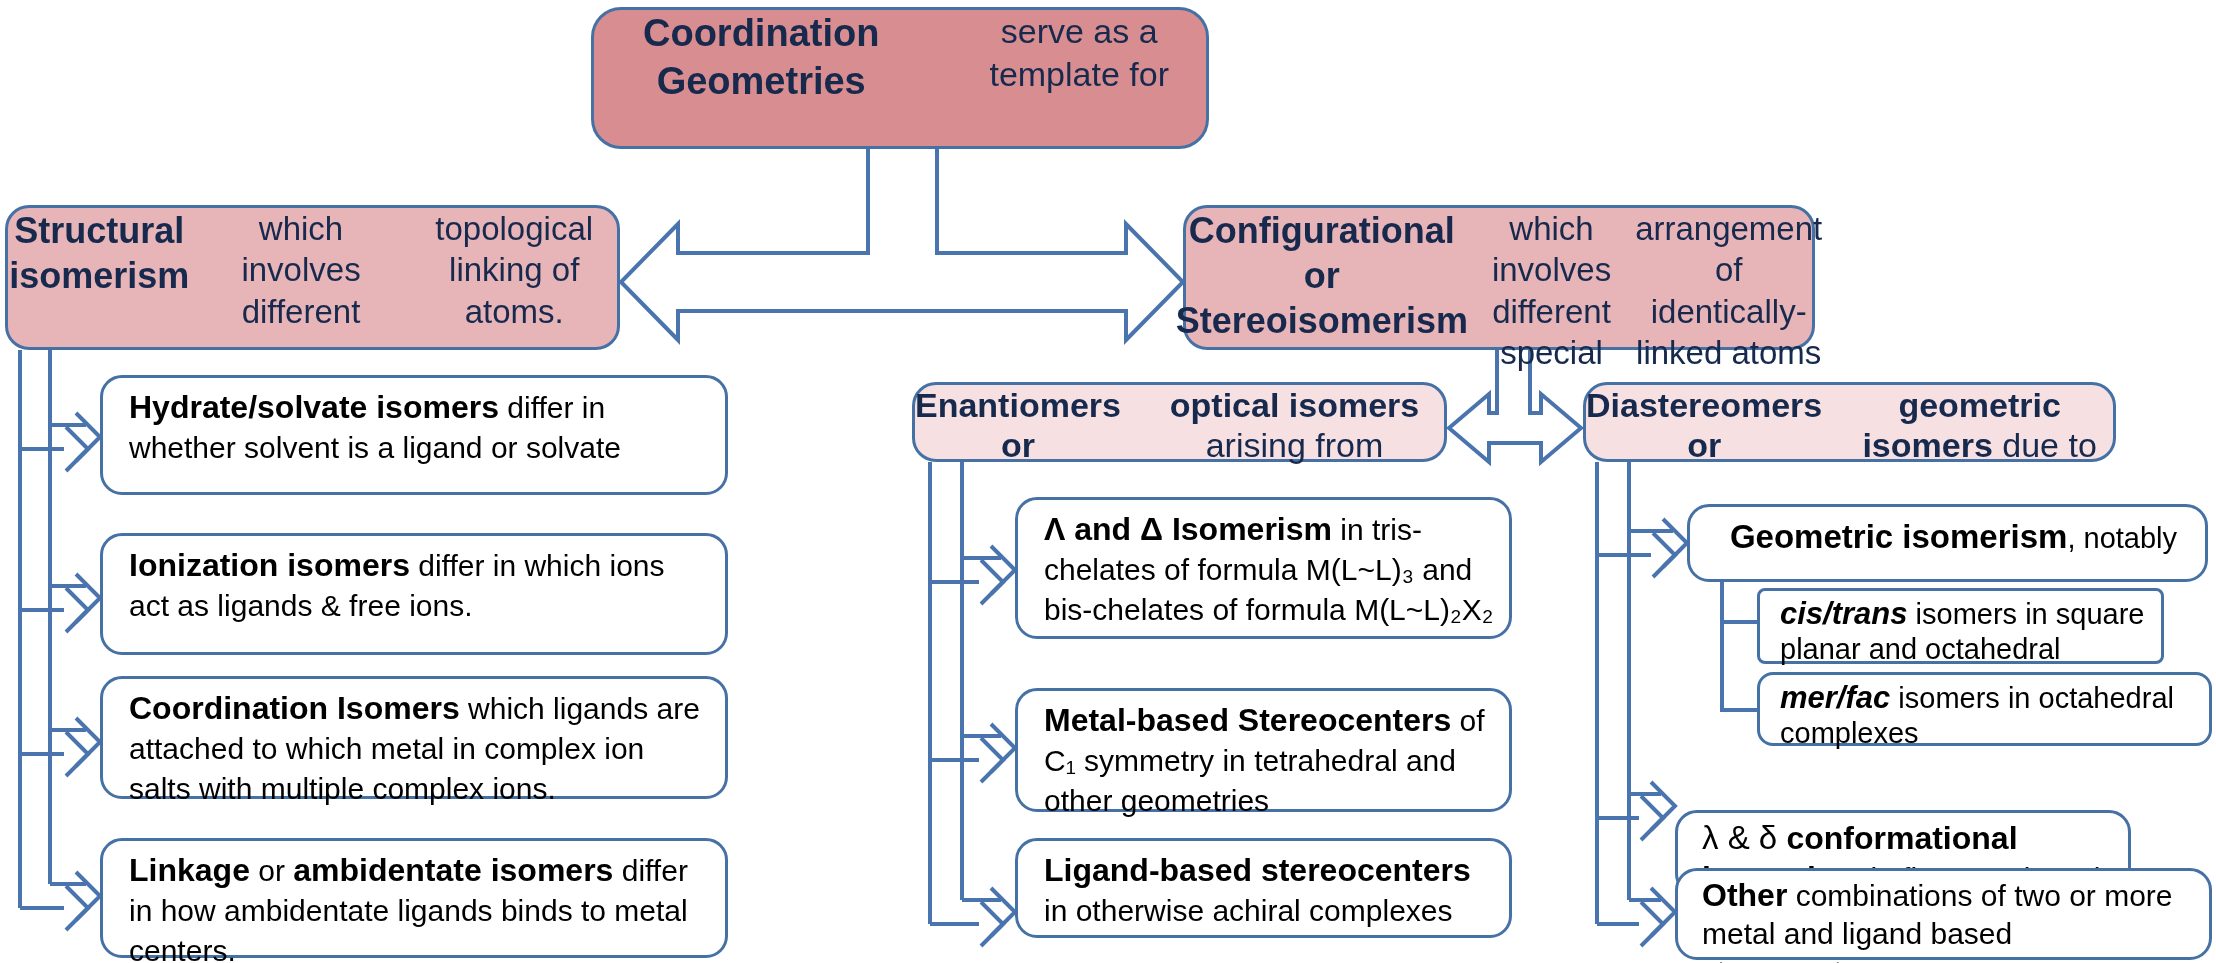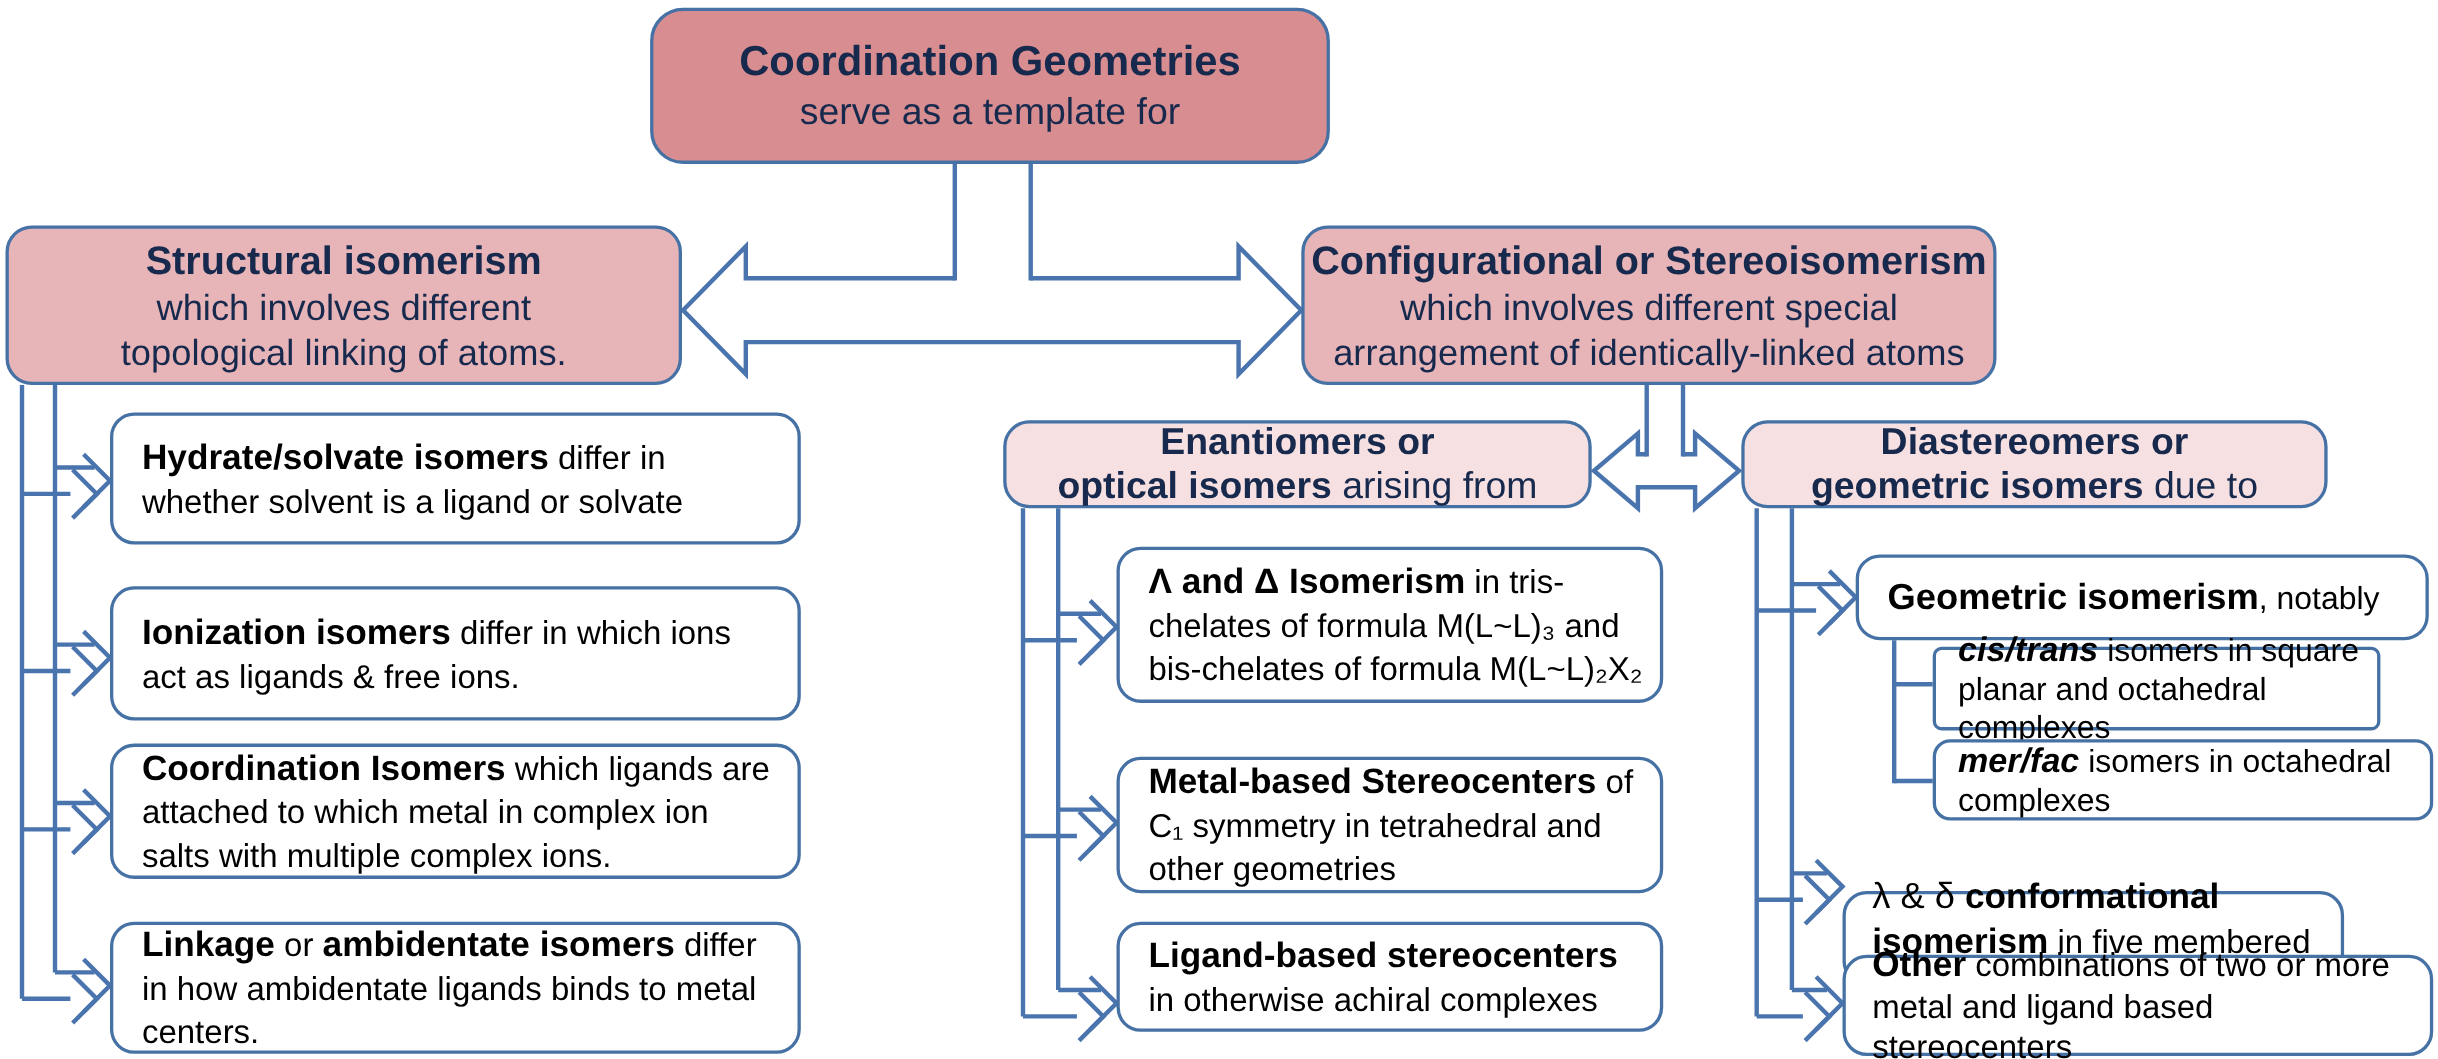--- a/index.html
+++ b/index.html
@@ -9,23 +9,24 @@
     font-family:"Liberation Sans","DejaVu Sans",sans-serif;
     overflow:hidden;
     background:#ffffff;
   }
   svg.conn{position:absolute;left:0;top:0;z-index:0;}
   .box{
     position:absolute;
     box-sizing:border-box;
     border:3.5px solid #4671a5;
     display:flex;
-    flex-direction:column;
+    flex-direction:row;
     justify-content:center;
     z-index:1;
+    gap:24px;
   }
   .pink-dark{background:#d88e90;border-radius:30px;color:#17294d;text-align:center;}
   .pink-mid{background:#e7b5b8;border-radius:24px;color:#17294d;text-align:center;}
   .pink-light{background:#f6e0e1;border-radius:24px;color:#17294d;text-align:center;}
   .white{background:#ffffff;border-radius:22px;color:#000;text-align:left;
          padding:8px 14px 8px 26px;font-size:30px;line-height:1.32;}
   .white .lead{font-weight:bold;font-size:32px;}
   .white .lead-i{font-weight:bold;font-style:italic;font-size:31px;}
   .t1{font-weight:bold;font-size:38px;line-height:1.25;}
   .t2{font-size:34px;line-height:1.25;}

